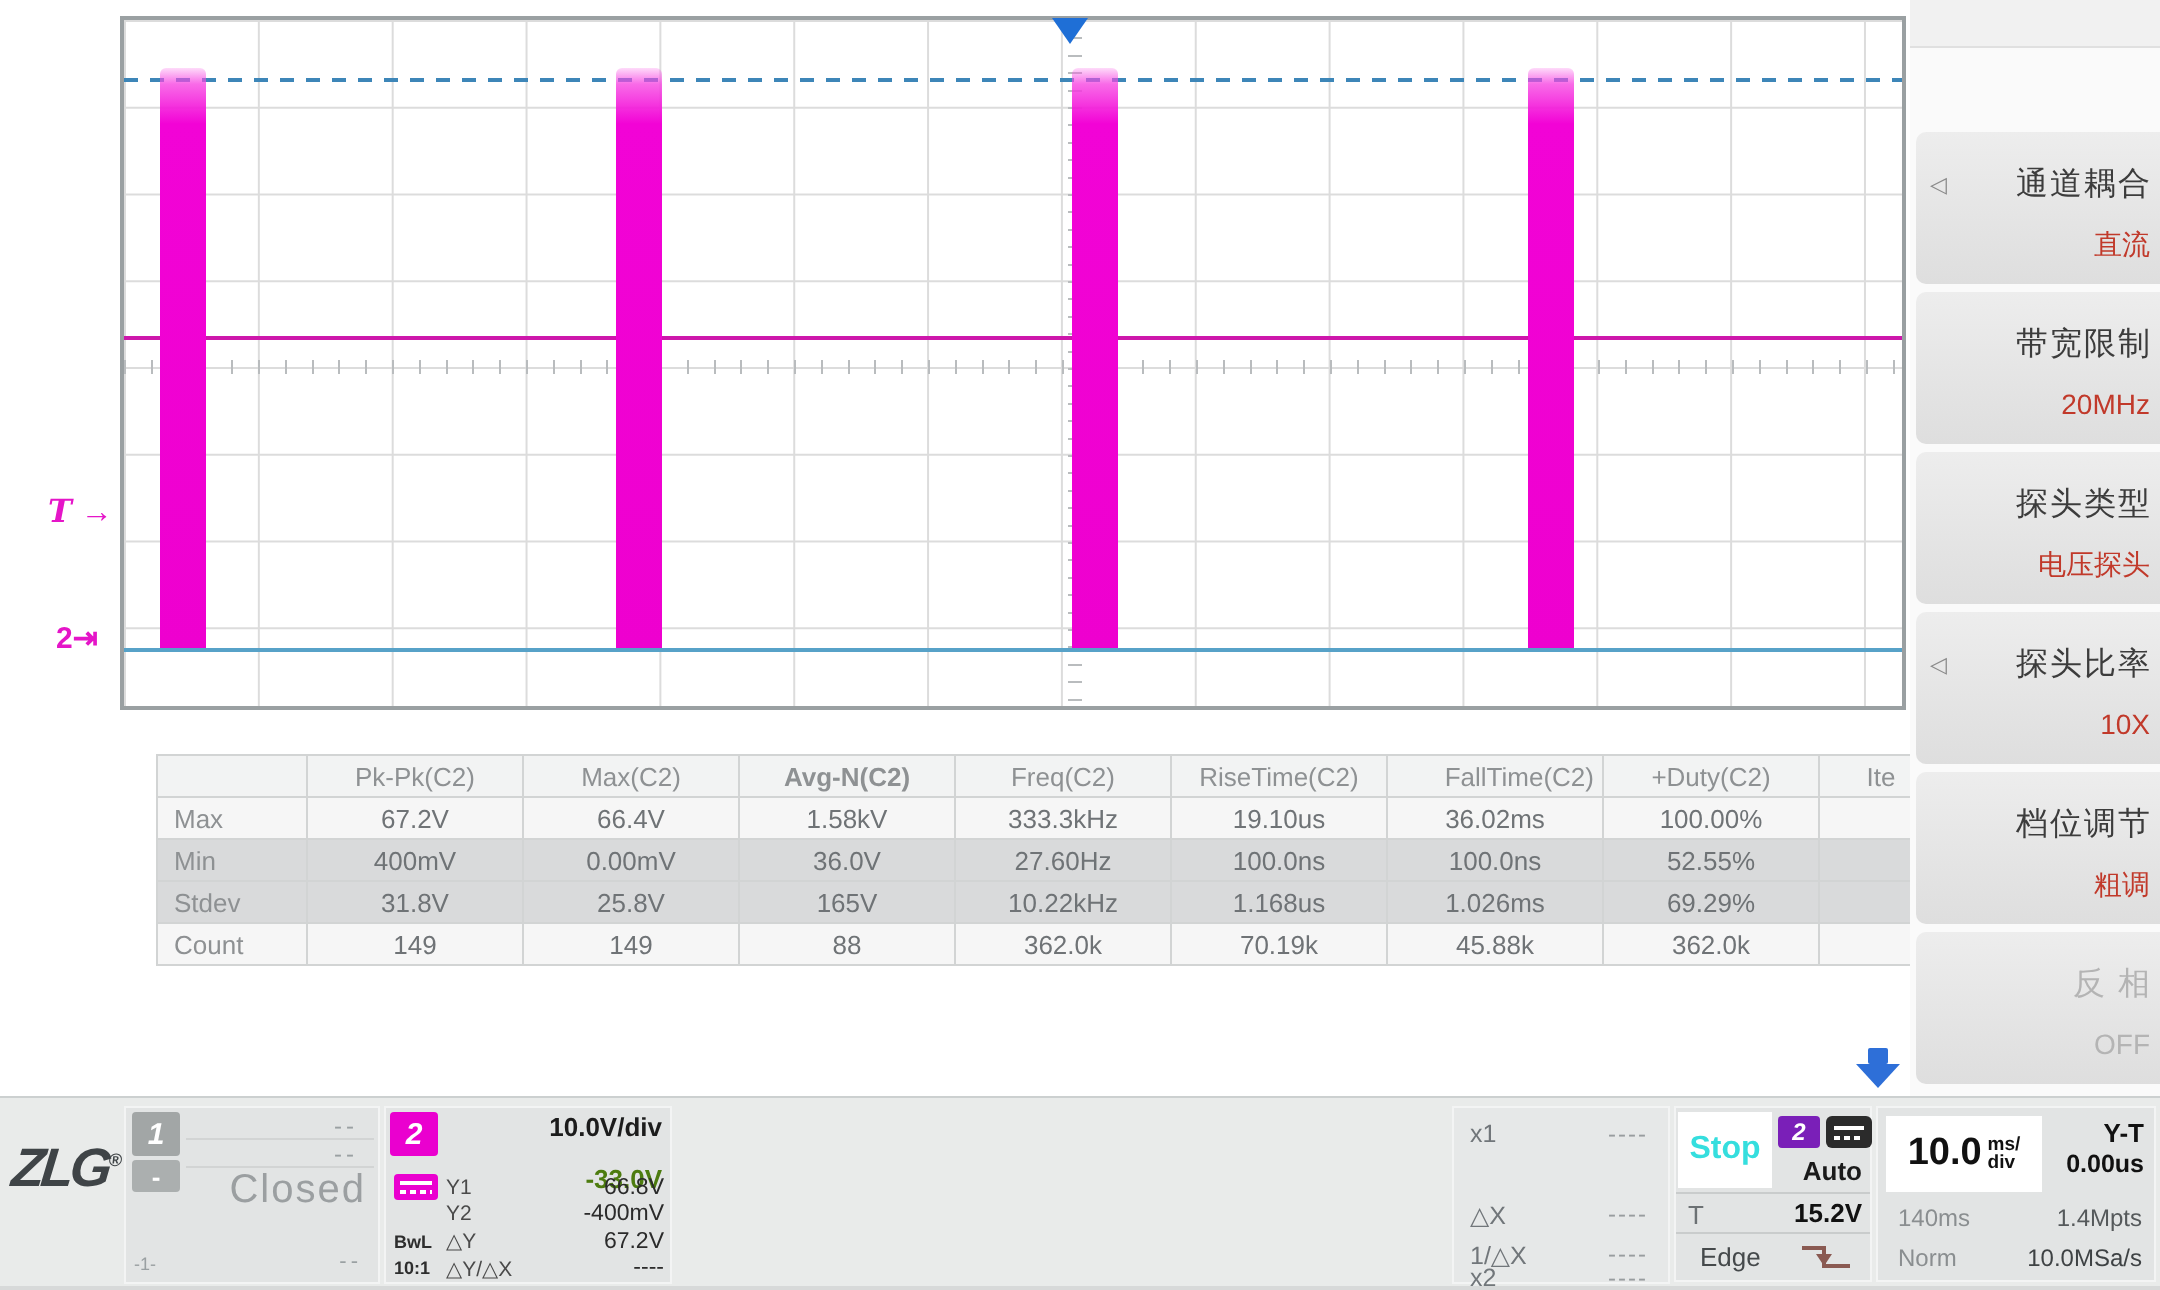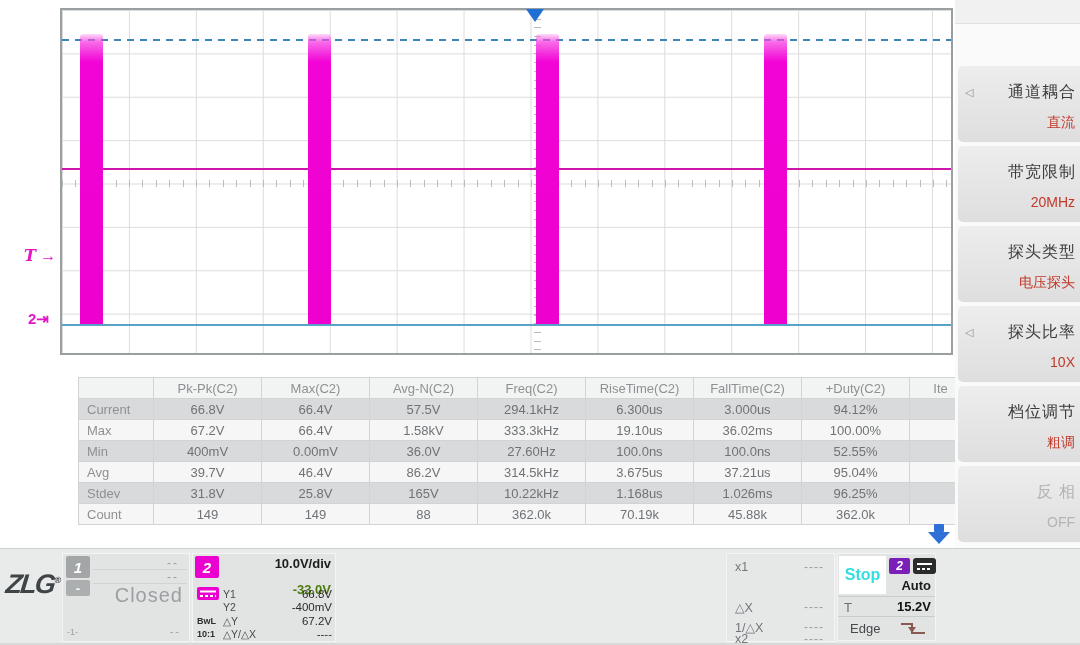--- a/index.html
+++ b/index.html
@@ -155,40 +155,29 @@
   <div class="ch2-marker">
     <span>2</span><span>⇥</span>
   </div>
 
   <table class="meas">
     <thead>
         <tr id="meas-head">
           <th style="width: 75px;"></th>
           <th style="width: 108px;">Pk-Pk(C2)</th>
           <th style="width: 108px;">Max(C2)</th>
-          <th style="width: 108px;">Avg-N(C2)</th>
+          <th style="width: 108px; font-weight: bold;">Avg-N(C2)</th>
           <th style="width: 108px;">Freq(C2)</th>
           <th style="width: 108px;">RiseTime(C2)</th>
-          <th style="width: 108px;">FallTime(C2)</th>
+          <th style="width: 108px; text-align: right;">FallTime(C2)</th>
           <th style="width: 108px;">+Duty(C2)</th>
           <th style="width: 62px;">Ite</th>
         </tr>
       </thead>
     <tbody id="meas-body">
-        <tr class="shade">
-          <td class="rowlab">Current</td>
-          <td class="val">66.8V</td>
-          <td class="val">66.4V</td>
-          <td class="val">57.5V</td>
-          <td class="val">294.1kHz</td>
-          <td class="val">6.300us</td>
-          <td class="val">3.000us</td>
-          <td class="val">94.12%</td>
-          <td class="val"></td>
-        </tr>
         <tr class="plain">
           <td class="rowlab">Max</td>
           <td class="val">67.2V</td>
           <td class="val">66.4V</td>
           <td class="val">1.58kV</td>
           <td class="val">333.3kHz</td>
           <td class="val">19.10us</td>
           <td class="val">36.02ms</td>
           <td class="val">100.00%</td>
           <td class="val"></td>
@@ -197,40 +186,29 @@
           <td class="rowlab">Min</td>
           <td class="val">400mV</td>
           <td class="val">0.00mV</td>
           <td class="val">36.0V</td>
           <td class="val">27.60Hz</td>
           <td class="val">100.0ns</td>
           <td class="val">100.0ns</td>
           <td class="val">52.55%</td>
           <td class="val"></td>
         </tr>
-        <tr class="plain">
-          <td class="rowlab">Avg</td>
-          <td class="val">39.7V</td>
-          <td class="val">46.4V</td>
-          <td class="val">86.2V</td>
-          <td class="val">314.5kHz</td>
-          <td class="val">3.675us</td>
-          <td class="val">37.21us</td>
-          <td class="val">95.04%</td>
-          <td class="val"></td>
-        </tr>
         <tr class="shade">
           <td class="rowlab">Stdev</td>
           <td class="val">31.8V</td>
           <td class="val">25.8V</td>
           <td class="val">165V</td>
           <td class="val">10.22kHz</td>
           <td class="val">1.168us</td>
           <td class="val">1.026ms</td>
-          <td class="val">96.25%</td>
+          <td class="val">69.29%</td>
           <td class="val"></td>
         </tr>
         <tr class="plain">
           <td class="rowlab">Count</td>
           <td class="val">149</td>
           <td class="val">149</td>
           <td class="val">88</td>
           <td class="val">362.0k</td>
           <td class="val">70.19k</td>
           <td class="val">45.88k</td>
@@ -357,14 +335,28 @@
       <div class="trig-src">T</div>
       <div class="trig-level">15.2V</div>
       <div class="trig-hr2"></div>
       <div class="trig-type">Edge</div>
       <svg class="edge-icon" width="28" height="17">
         <path d="M2,4 H13 V13 H26" stroke="#8a5a52" stroke-width="2" fill="none"></path>
         <polygon points="9,7 17,7 13,13" fill="#8a5a52"></polygon>
       </svg>
     </div>
 
+    <div class="bb-box tb-box">
+      <div class="tb-white">
+        <span class="tb-scale">10.0</span>
+        <span class="tb-unit">
+          <span>ms/</span><br><span>div</span>
+        </span>
+      </div>
+      <div class="tb-mode">Y-T</div>
+      <div class="tb-delay">0.00us</div>
+      <div class="tb-win">140ms</div>
+      <div class="tb-mem">1.4Mpts</div>
+      <div class="tb-acq">Norm</div>
+      <div class="tb-rate">10.0MSa/s</div>
+    </div>
   </div>
 </div>
 
 </body></html>

